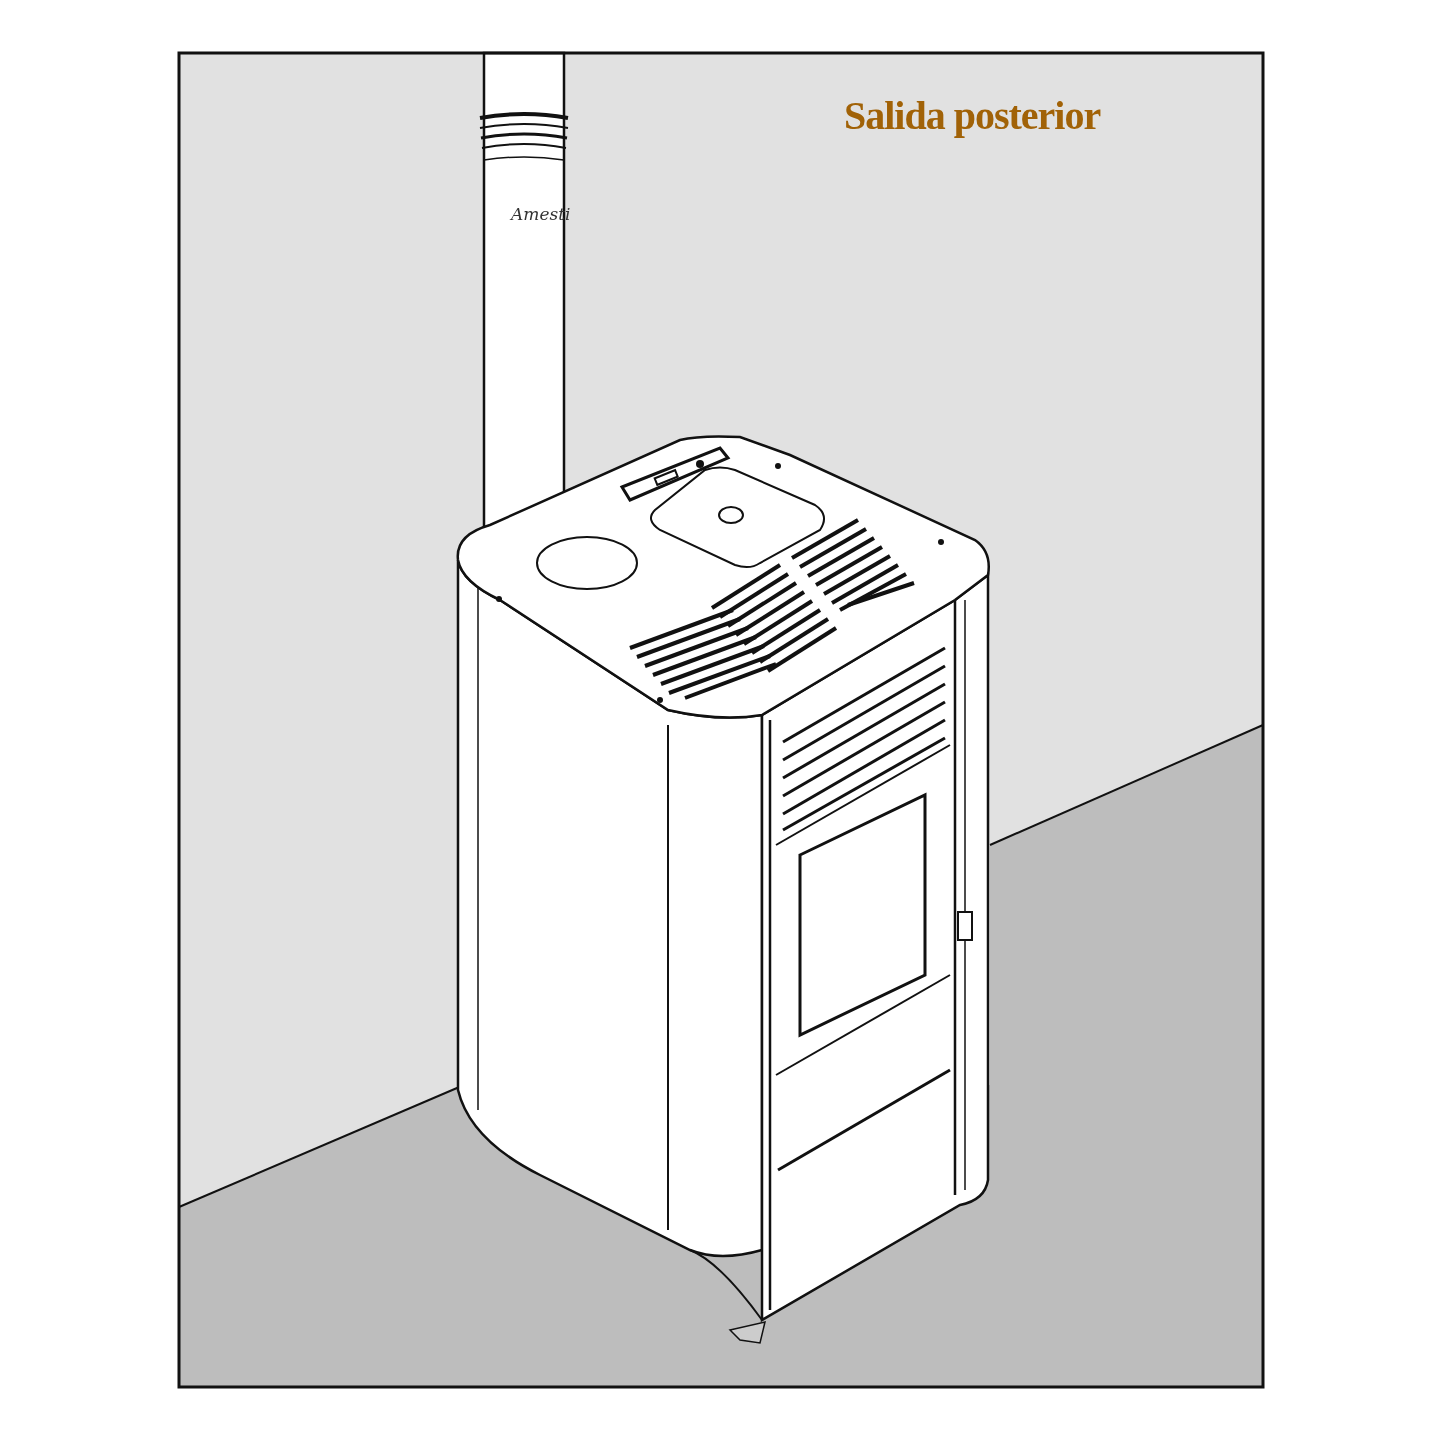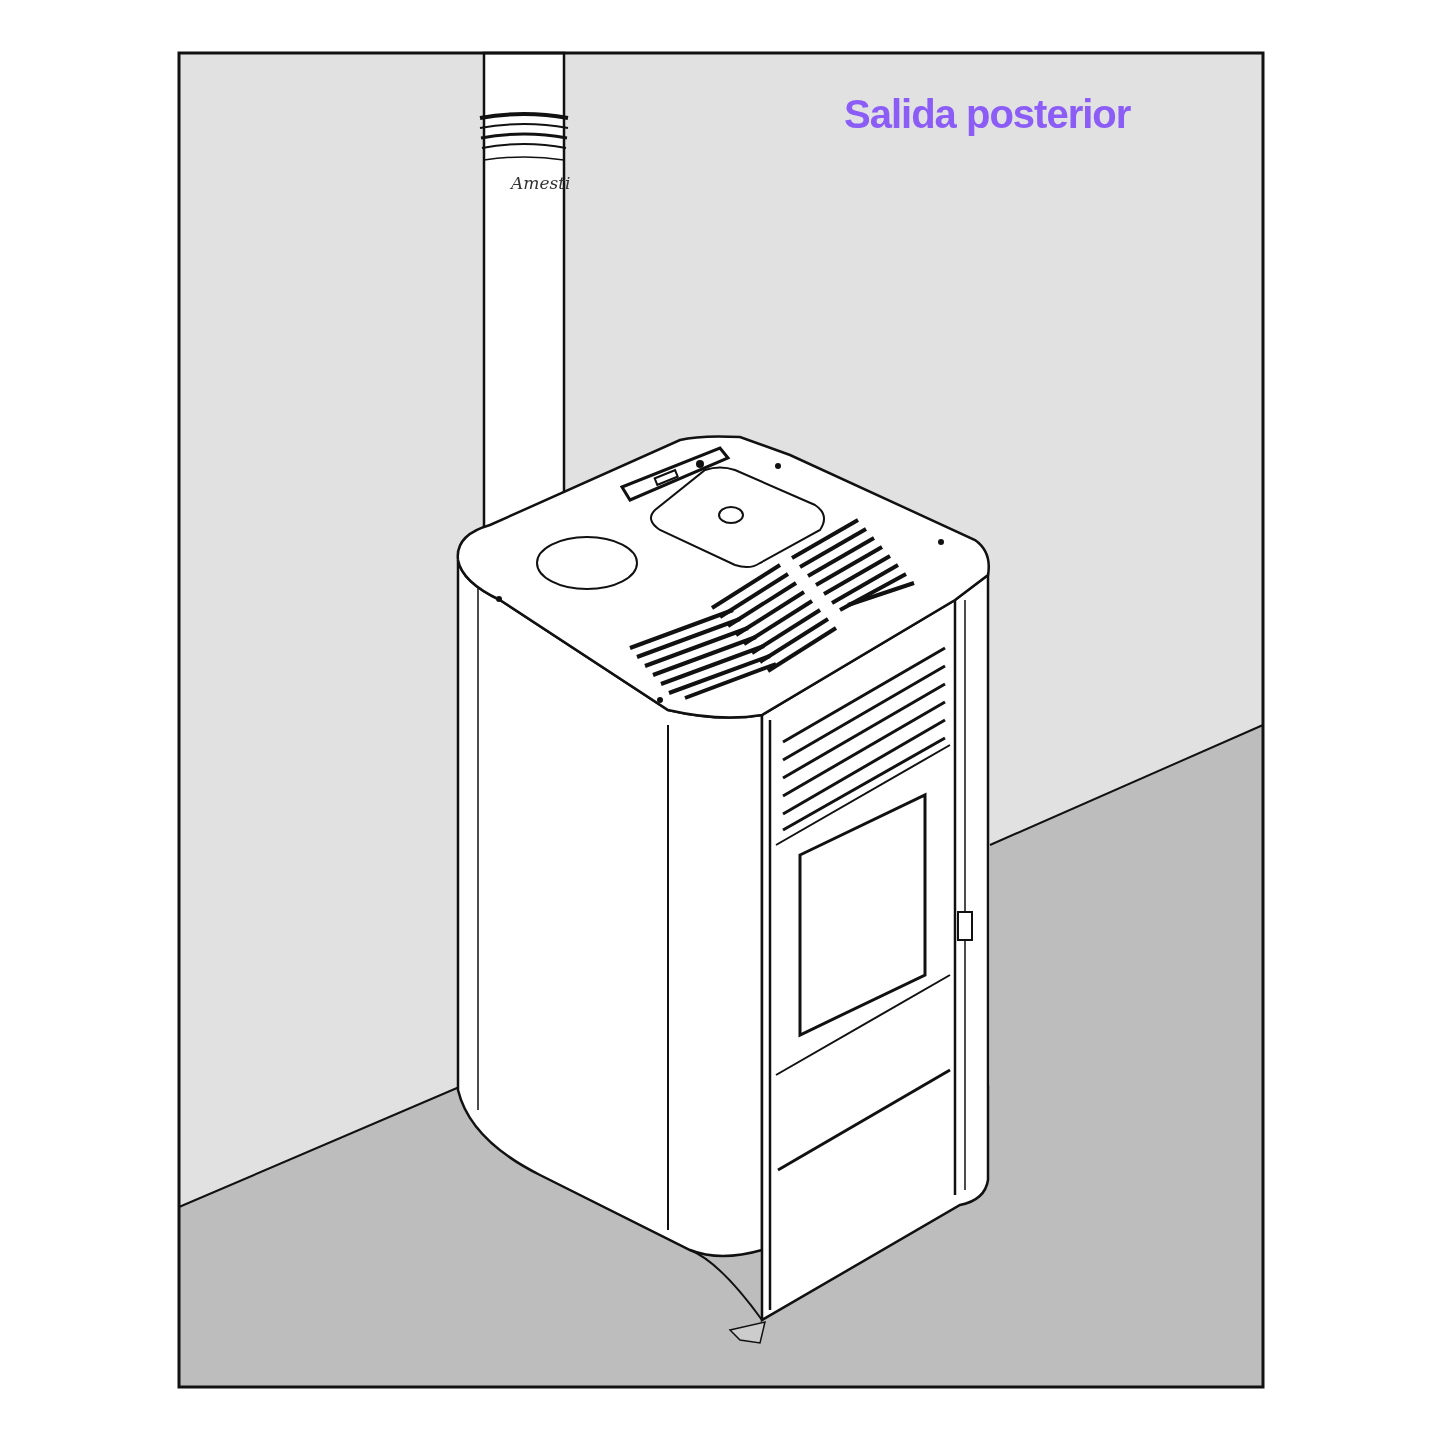--- a/index.html
+++ b/index.html
@@ -1,24 +1,24 @@
 <!DOCTYPE html>
 <html><head>
   <meta charset="utf-8">
   <style>
     html, body { margin: 0; padding: 0; background: #ffffff; }
     body { width: 1440px; height: 1440px; position: relative; overflow: hidden; font-family: "DejaVu Sans", sans-serif; }
     .frame { position: absolute; left: 0; top: 0; width: 1440px; height: 1440px; }
     .title {
       position: absolute; left: 844px; top: 92px;
-      font-family: Liberation Sans, sans-serif; font-weight: bold;
-      font-size: 40px; letter-spacing: -1px; color: #8b5cf6; white-space: nowrap;
+      font-family: Liberation Serif, serif; font-weight: bold;
+      font-size: 40px; letter-spacing: -1px; color: #a16207; white-space: nowrap;
     }
     .brand {
-      position: absolute; left: 511px; top: 173px;
+      position: absolute; left: 511px; top: 204px;
       font-family: "DejaVu Serif", serif; font-style: italic;
       font-size: 17px; color: #333333;
     }
   </style>
 </head>
 <body>
 
 <div class="frame">
   <svg width="1440" height="1440" viewBox="0 0 1440 1440">
 

